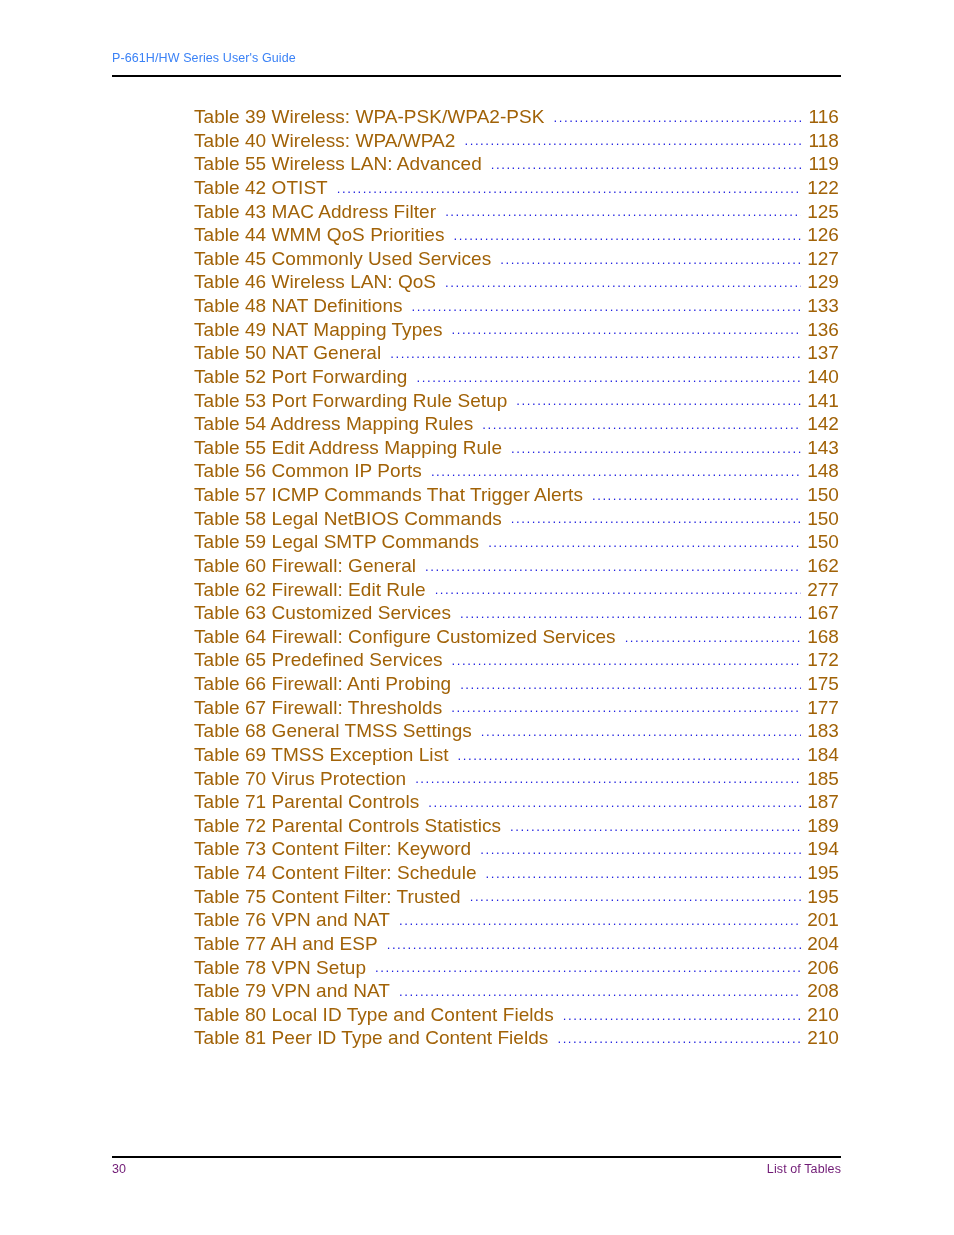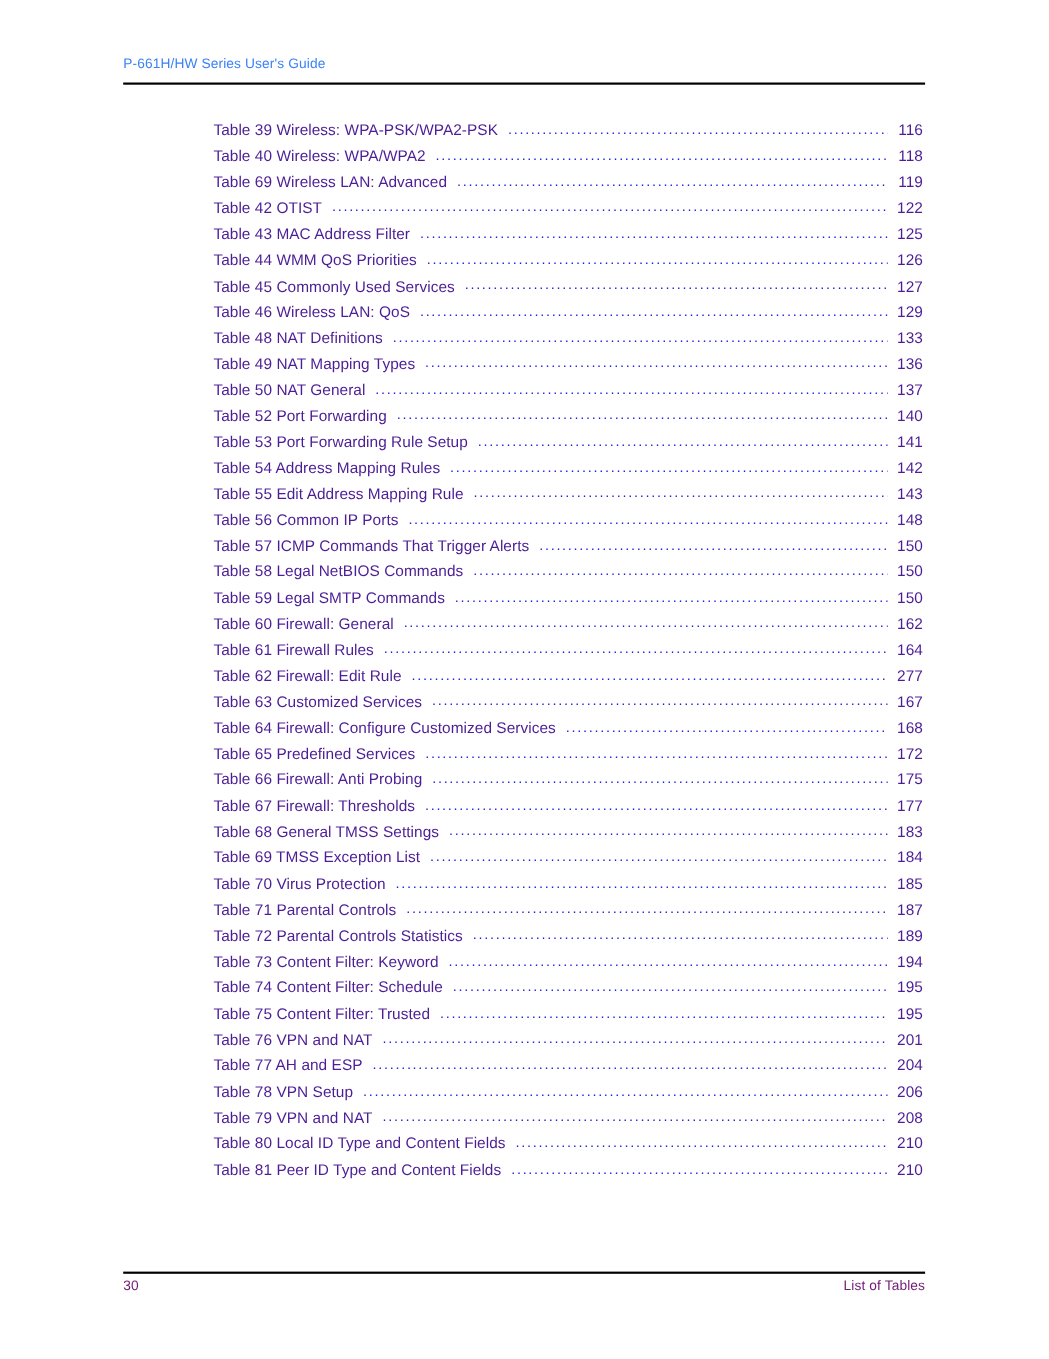--- a/index.html
+++ b/index.html
@@ -41,24 +41,24 @@
 
   
   .toc {
     position: absolute;
     left: 194px;
     top: 106px;
     width: 645px;
   }
   .toc-entry {
     display: flex;
-    align-items: center;
+    align-items: flex-start;
     height: 23.63px;
-    font-size: 14px;
-    color: #4c1d95;
+    font-size: 19px;
+    color: #a16207;
     white-space: nowrap;
     letter-spacing: 0.05px;
   }
   .toc-label {
     flex: 0 0 auto;
     padding-right: 9px;
   }
   .toc-leader {
     flex: 1 1 auto;
     overflow: hidden;
@@ -123,21 +123,21 @@
         <span class="toc-label">Table 39 Wireless: WPA-PSK/WPA2-PSK</span>
         <span class="toc-leader"></span>
         <span class="toc-page">116</span>
       </div>
       <div class="toc-entry">
         <span class="toc-label">Table 40 Wireless: WPA/WPA2</span>
         <span class="toc-leader"></span>
         <span class="toc-page">118</span>
       </div>
       <div class="toc-entry">
-        <span class="toc-label">Table 69 Wireless LAN: Advanced</span>
+        <span class="toc-label">Table 55 Wireless LAN: Advanced</span>
         <span class="toc-leader"></span>
         <span class="toc-page">119</span>
       </div>
       <div class="toc-entry">
         <span class="toc-label">Table 42 OTIST</span>
         <span class="toc-leader"></span>
         <span class="toc-page">122</span>
       </div>
       <div class="toc-entry">
         <span class="toc-label">Table 43 MAC Address Filter</span>
@@ -211,25 +211,20 @@
       </div>
       <div class="toc-entry">
         <span class="toc-label">Table 59 Legal SMTP Commands</span>
         <span class="toc-leader"></span>
         <span class="toc-page">150</span>
       </div>
       <div class="toc-entry">
         <span class="toc-label">Table 60 Firewall: General</span>
         <span class="toc-leader"></span>
         <span class="toc-page">162</span>
-      </div>
-      <div class="toc-entry">
-        <span class="toc-label">Table 61 Firewall Rules</span>
-        <span class="toc-leader"></span>
-        <span class="toc-page">164</span>
       </div>
       <div class="toc-entry">
         <span class="toc-label">Table 62 Firewall: Edit Rule</span>
         <span class="toc-leader"></span>
         <span class="toc-page">277</span>
       </div>
       <div class="toc-entry">
         <span class="toc-label">Table 63 Customized Services</span>
         <span class="toc-leader"></span>
         <span class="toc-page">167</span>

